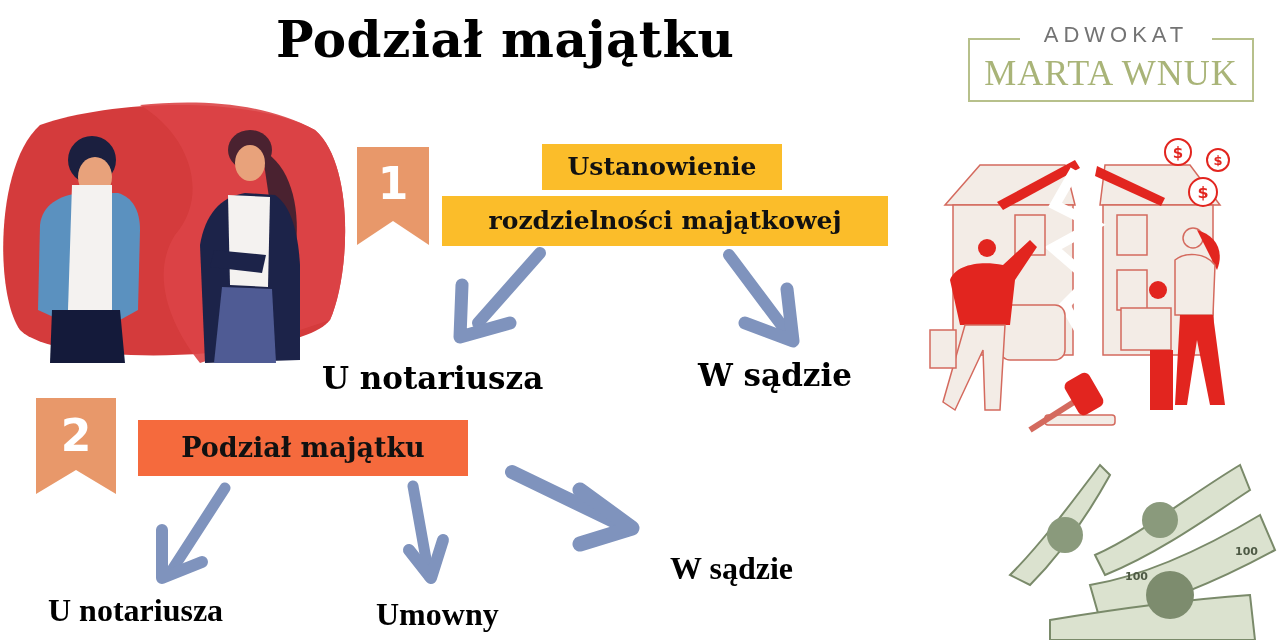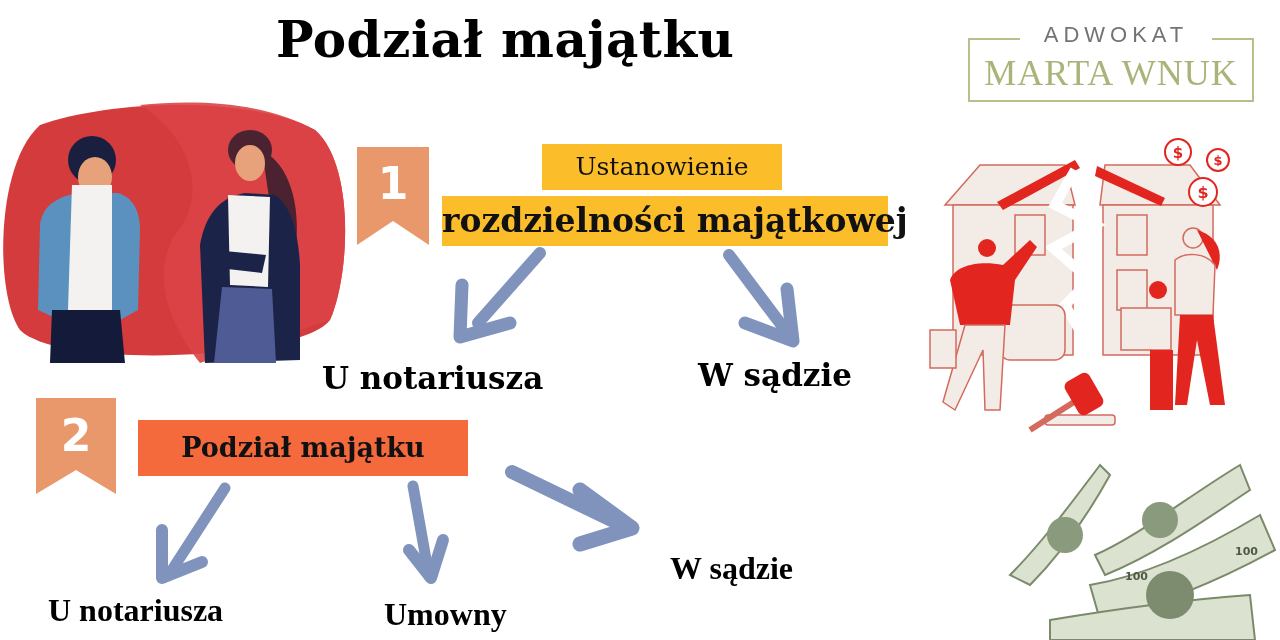--- a/index.html
+++ b/index.html
@@ -32,26 +32,26 @@
   }
   
   .badge { width: 72px; height: 92px; }
   .badge svg { display:block; }
   .badge-num {
     width: 72px; text-align: center; color: #fff; font-weight: bold;
     font-family: "DejaVu Sans", sans-serif; font-size: 44px;
   }
   .step1-line1 {
     left: 542px; top: 144px; width: 240px; height: 46px; background: #fbbd2a;
-    font-size: 25px; font-weight: normal; color: #111; text-align: center; line-height: 46px;
+    font-size: 25px; font-weight: bold; color: #111; text-align: center; line-height: 46px;
     font-family: "DejaVu Serif", serif; white-space: nowrap;
   }
   .step1-line2 {
     left: 442px; top: 196px; width: 446px; height: 50px; background: #fbbd2a;
-    font-size: 33px; font-weight: bold; color: #111; text-align: center; line-height: 50px;
+    font-size: 25px; font-weight: bold; color: #111; text-align: center; line-height: 50px;
     font-family: "DejaVu Serif", serif; white-space: nowrap;
   }
   .step2-box {
     left: 138px; top: 420px; width: 330px; height: 56px; background: #f56a3d;
     font-size: 27px; font-weight: bold; color: #111; text-align: center; line-height: 56px;
     font-family: "DejaVu Serif", serif; white-space: nowrap;
   }
   .label {
     font-size: 31px; font-weight: bold; color: #000; white-space: nowrap;
     font-family: "DejaVu Serif", serif;
@@ -130,21 +130,21 @@
 <svg class="abs" style="left:395px;top:478px;" width="70" height="110">
   <path d="M18,8 L34,98" stroke="#7f93bd" stroke-width="11" stroke-linecap="round" fill="none"></path>
   <path d="M14,72 L36,100 L48,62" stroke="#7f93bd" stroke-width="12" stroke-linecap="round" stroke-linejoin="round" fill="none"></path>
 </svg>
 <svg class="abs" style="left:500px;top:460px;" width="150" height="95">
   <path d="M12,12 L128,68" stroke="#7f93bd" stroke-width="14" stroke-linecap="round" fill="none"></path>
   <path d="M80,30 L132,68 L80,84" stroke="#7f93bd" stroke-width="15" stroke-linecap="round" stroke-linejoin="round" fill="none"></path>
 </svg>
 
 <div class="abs label-cond" style="left:48px;top:592px;">U notariusza</div>
-<div class="abs label-cond" style="left:384px;top:596px;">Umowny</div>
+<div class="abs label-cond" style="left:376px;top:596px;">Umowny</div>
 <div class="abs label-cond" style="left:670px;top:550px;">W sądzie</div>
 
 <div class="abs" style="left:925px;top:130px;width:335px;height:310px;">
   <svg width="335" height="310" viewBox="0 0 335 310">
     <g stroke="#d46a5e" stroke-width="1.5" fill="#f3ece6">
       <path d="M20,75 L55,35 L140,35 L150,75 Z"></path>
       <rect x="28" y="75" width="120" height="150"></rect>
       <path d="M180,35 L265,35 L295,75 L175,75 Z"></path>
       <rect x="178" y="75" width="110" height="150"></rect>
     </g>

